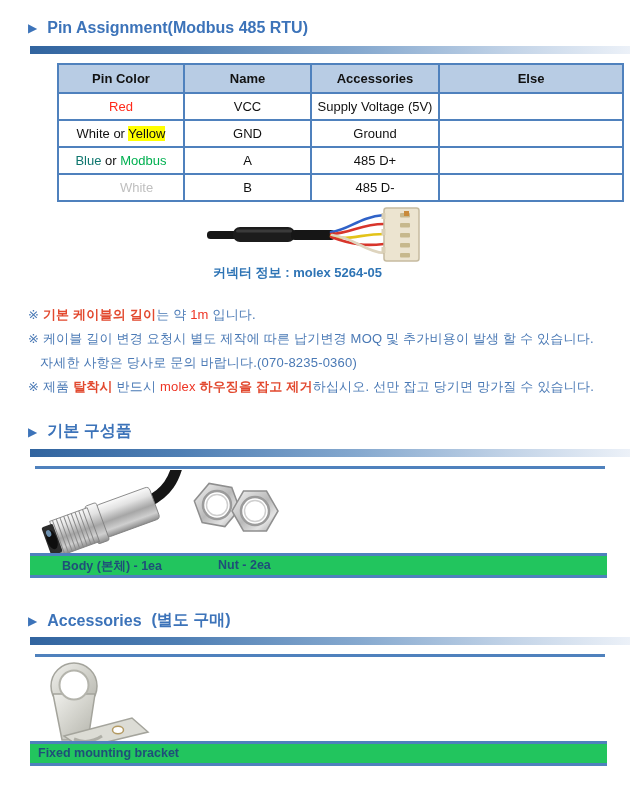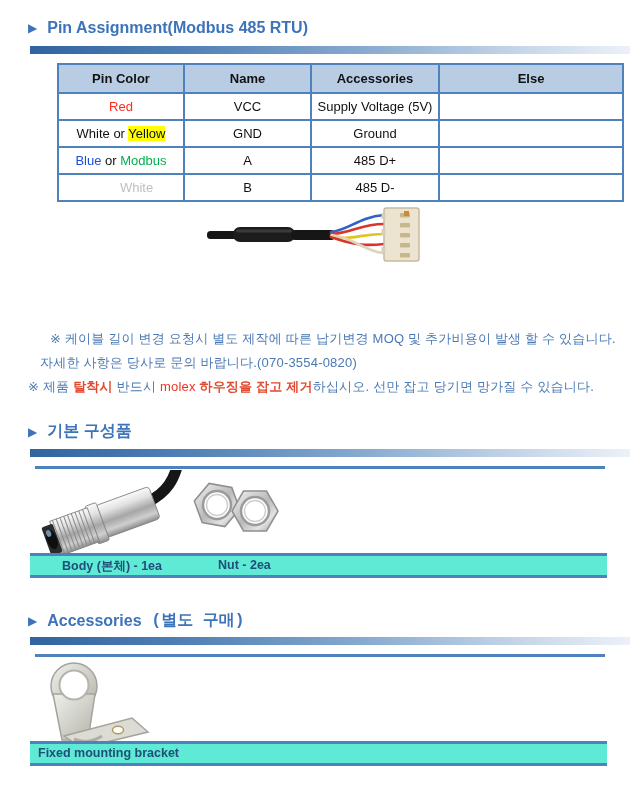--- a/index.html
+++ b/index.html
@@ -5,21 +5,21 @@
   html,body { margin:0; padding:0; background:#ffffff; }
   .page {
     position:relative; width:643px; height:792px; background:#ffffff;
     font-family:"Liberation Sans","DejaVu Sans",sans-serif; overflow:hidden;
   }
   .sec-head {
     position:absolute; left:28px; display:flex; align-items:center; gap:10px;
     color:#3c73b9; font-weight:bold; font-size:16px; white-space:nowrap;
   }
   .sec-head .arrow { font-size:12px; line-height:1; color:#3c73b9; }
-  .sec-head .suffix { font-weight:600;font-family:Liberation Mono, monospace; }
+  .sec-head .suffix { font-weight:600; }
   .grad-bar {
     position:absolute; left:30px; width:600px; height:8px;
     background:linear-gradient(90deg,#31649f 0%,#4f7fb4 25%,#86a9cf 55%,#c2d3e7 80%,#ecf1f8 100%);
   }
   .pin-table {
     position:absolute; left:57px; top:63px; width:565px;
     border-collapse:collapse; table-layout:fixed;
   }
   .pin-table th, .pin-table td {
     border:2px solid #4f81bd; text-align:center; vertical-align:middle;
@@ -30,21 +30,21 @@
   .caption {
     position:absolute; left:180px; top:264px; width:235px; text-align:center;
     color:#2e74b5; font-weight:bold; font-size:13px; white-space:nowrap;
   }
   .note { position:absolute; left:28px; font-size:13px; white-space:nowrap; letter-spacing:0.2px; }
   .note.indent { left:40px; }
   .img-wrap { position:absolute; }
   .box-line { position:absolute; left:35px; width:570px; height:3px; background:#4f81bd; }
   .label-bar {
     position:absolute; left:30px; width:577px; height:19px;
-    background:#5eead4; border-top:3px solid #4f81bd; border-bottom:3px solid #4f81bd;
+    background:#22c55e; border-top:3px solid #4f81bd; border-bottom:3px solid #4f81bd;
   }
   .label-bar .lbl {
     position:absolute; top:2px; font-size:12.5px; font-weight:bold;
     color:#1f4e79; white-space:nowrap;
   }
 </style>
 </head>
 <body>
 
 <div class="page">
@@ -77,21 +77,21 @@
         <td>Supply Voltage (5V)</td>
         <td></td>
       </tr>
       <tr>
         <td><span style="color: rgb(17, 17, 17);">White or </span><span style="color: rgb(17, 17, 17); background: rgb(255, 255, 0);">Yellow</span></td>
         <td>GND</td>
         <td>Ground</td>
         <td></td>
       </tr>
       <tr>
-        <td><span style="color: #1d4ed8;">Blue</span><span style="color: rgb(17, 17, 17);"> or </span><span style="color: rgb(0, 176, 80);">Modbus</span></td>
+        <td><span style="color: #0f766e;">Blue</span><span style="color: rgb(17, 17, 17);"> or </span><span style="color: rgb(0, 176, 80);">Modbus</span></td>
         <td>A</td>
         <td>485 D+</td>
         <td></td>
       </tr>
       <tr>
         <td><span style="color: rgb(191, 191, 191); margin-left: 31px;">White</span></td>
         <td>B</td>
         <td>485 D-</td>
         <td></td>
       </tr>
@@ -121,23 +121,25 @@
         <rect x="197" y="10" width="10" height="4.5" rx="1" fill="#c7b88c"></rect>
         <rect x="197" y="20" width="10" height="4.5" rx="1" fill="#c7b88c"></rect>
         <rect x="197" y="30" width="10" height="4.5" rx="1" fill="#c7b88c"></rect>
         <rect x="197" y="40" width="10" height="4.5" rx="1" fill="#c7b88c"></rect>
         <rect x="197" y="50" width="10" height="4.5" rx="1" fill="#c7b88c"></rect>
         <rect x="201" y="8" width="5" height="5" fill="#c98a3a"></rect>
       </g>
     </svg>
   </div>
 
-
-  <div class="note" style="top:330px;"><span style="color: rgb(74, 121, 181); margin-left: 22px;">※ 케이블 길이 변경 요청시 별도 제작에 따른 납기변경 MOQ 및 추가비용이 발생 할 수 있습니다.</span></div>
-  <div class="note indent" style="top:354px;"><span style="color: rgb(74, 121, 181);">자세한 사항은 당사로 문의 바랍니다.(070-3554-0820)</span></div>
+  <div class="caption">커넥터 정보 : molex 5264-05</div>
+
+  <div class="note" style="top:306px;"><span style="color: rgb(74, 121, 181);">※ </span><span style="color: rgb(226, 73, 47); font-weight: bold;">기본 케이블의 길이</span><span style="color: rgb(74, 121, 181);">는 약 </span><span style="color: rgb(238, 52, 36);">1m</span><span style="color: rgb(74, 121, 181);"> 입니다.</span></div>
+  <div class="note" style="top:330px;"><span style="color: rgb(74, 121, 181);">※ 케이블 길이 변경 요청시 별도 제작에 따른 납기변경 MOQ 및 추가비용이 발생 할 수 있습니다.</span></div>
+  <div class="note indent" style="top:354px;"><span style="color: rgb(74, 121, 181);">자세한 사항은 당사로 문의 바랍니다.(070-8235-0360)</span></div>
   <div class="note" style="top:378px;"><span style="color: rgb(74, 121, 181);">※ 제품 </span><span style="color: rgb(226, 73, 47); font-weight: bold;">탈착시</span><span style="color: rgb(74, 121, 181);"> 반드시 </span><span style="color: rgb(238, 52, 36);">molex</span><span style="color: rgb(74, 121, 181);"> </span><span style="color: rgb(226, 73, 47); font-weight: bold;">하우징을 잡고 제거</span><span style="color: rgb(74, 121, 181);">하십시오. 선만 잡고 당기면 망가질 수 있습니다.</span></div>
 
   <div class="sec-head" style="top:421px;">
     <span class="arrow">▶</span>
     <span>기본 구성품</span>
   </div>
   <div class="grad-bar" style="top:449px;"></div>
 
   <div class="box-line" style="top:466px;"></div>
 

